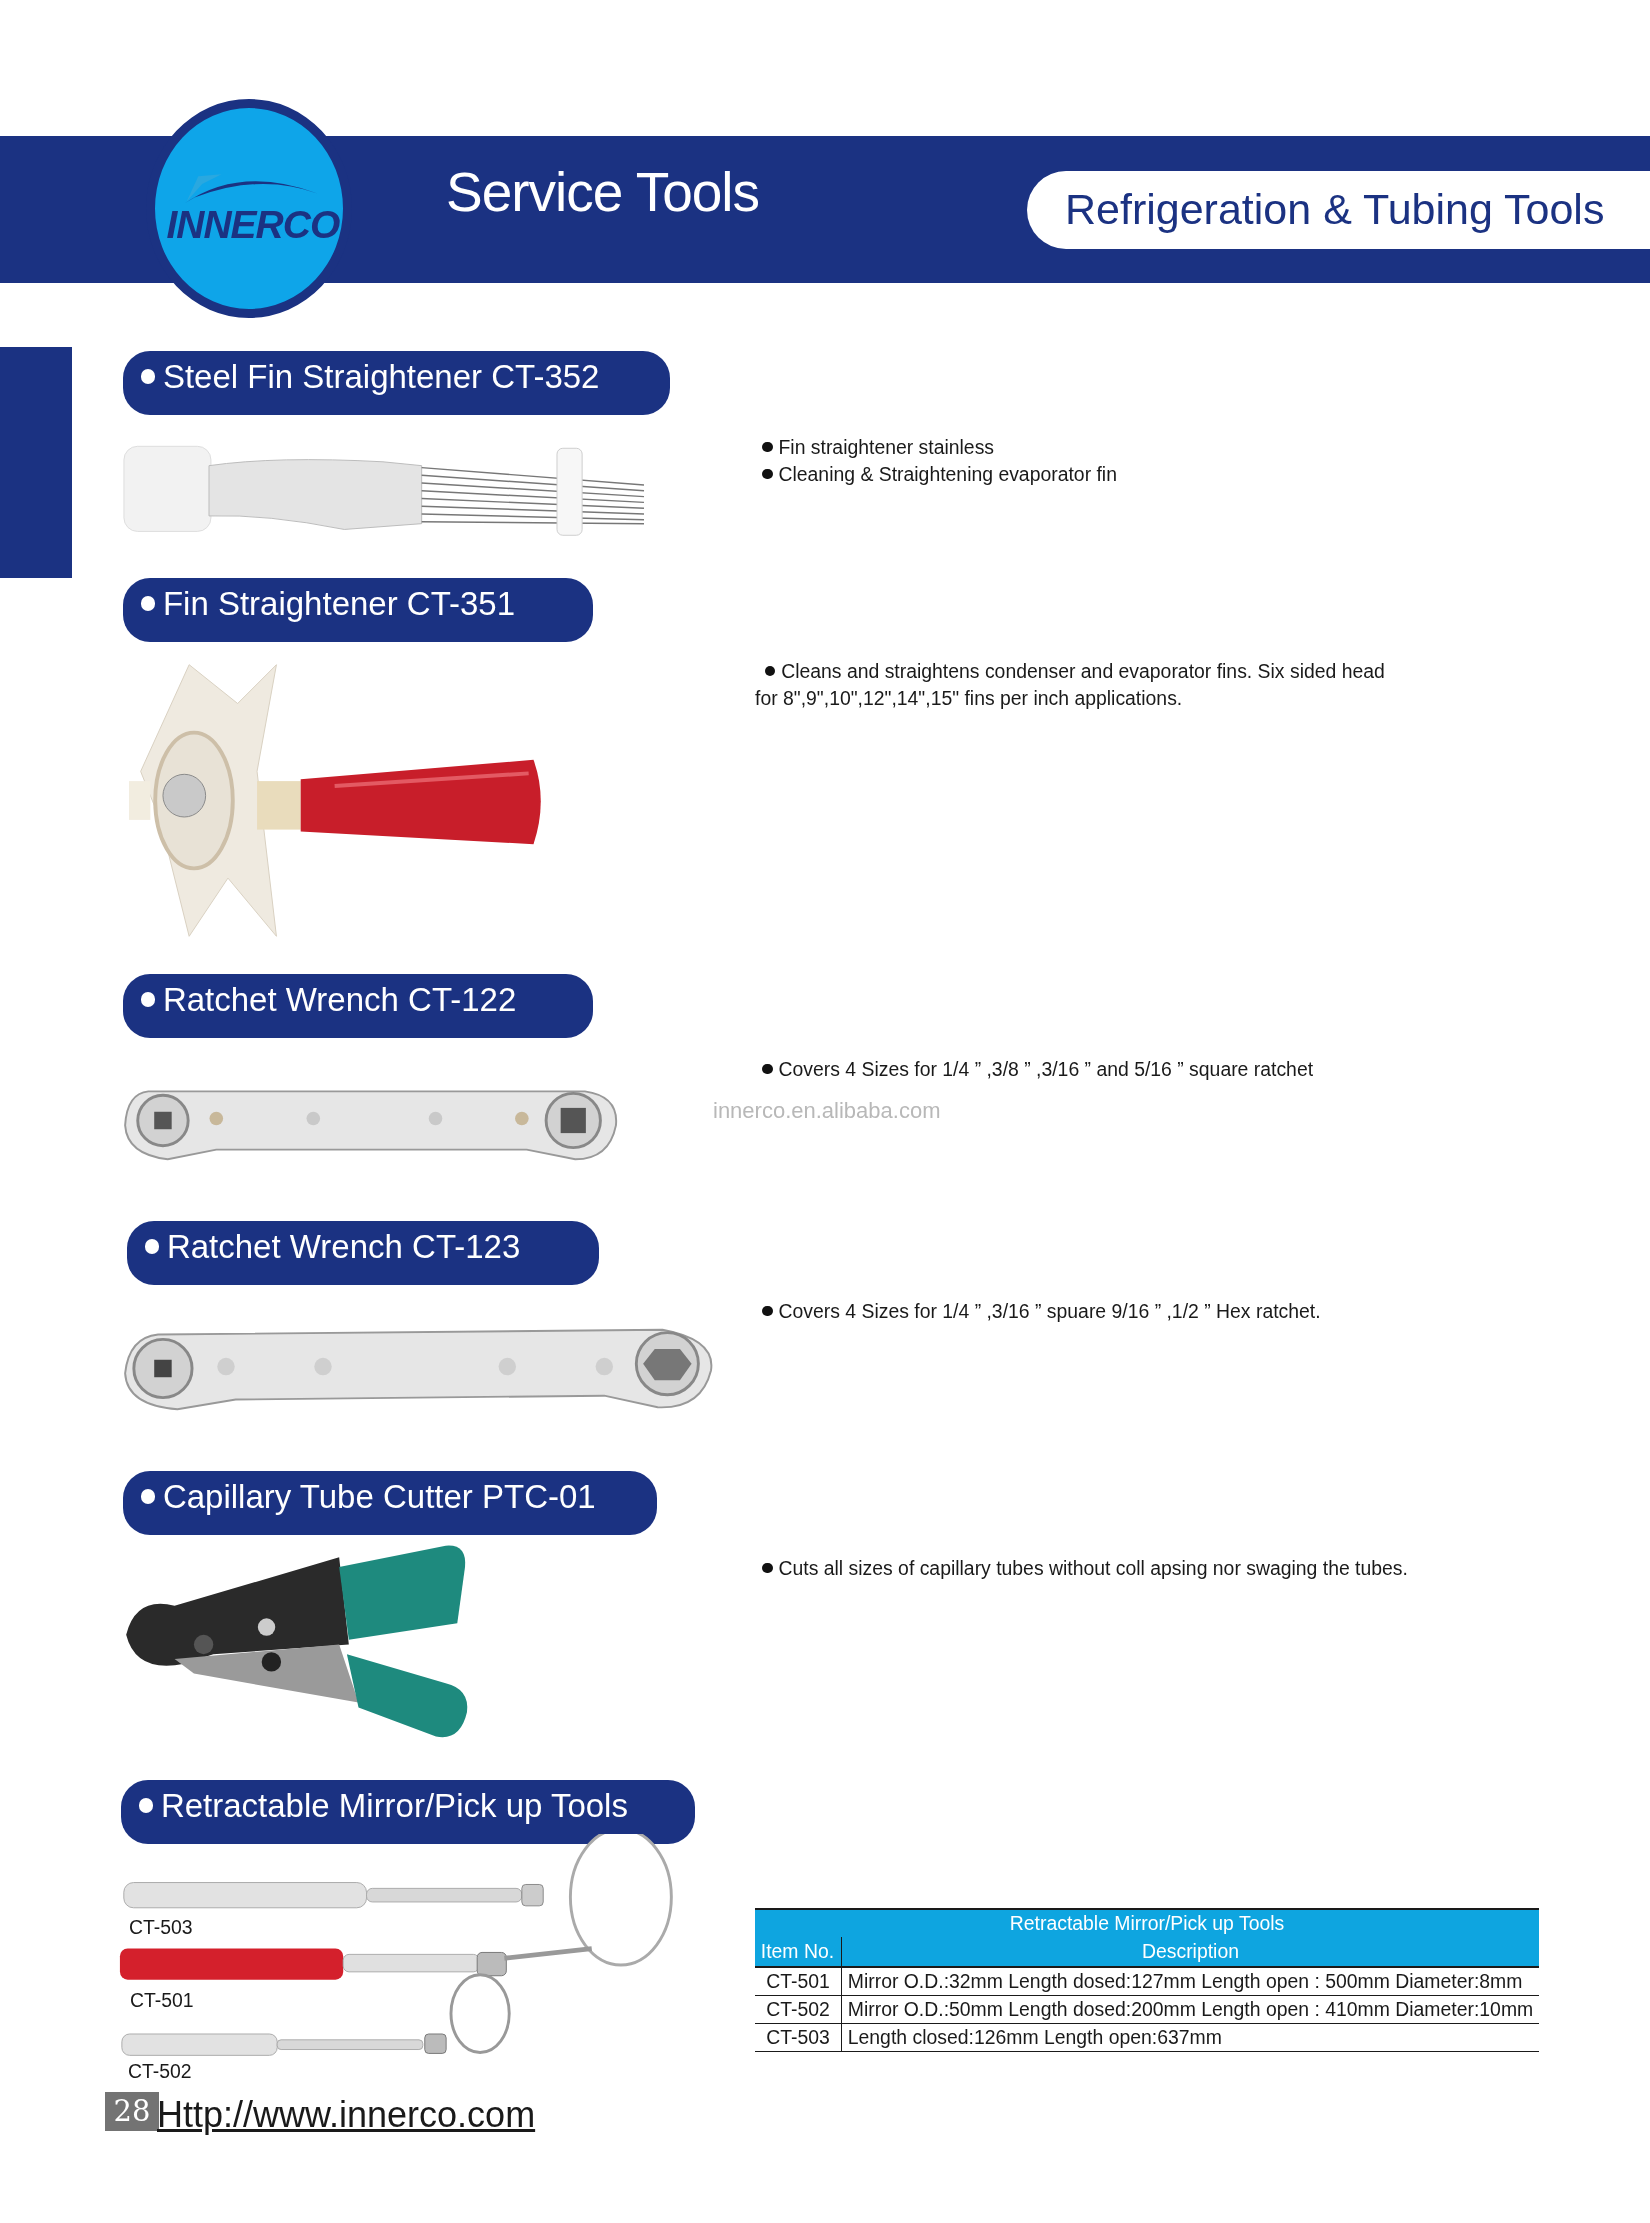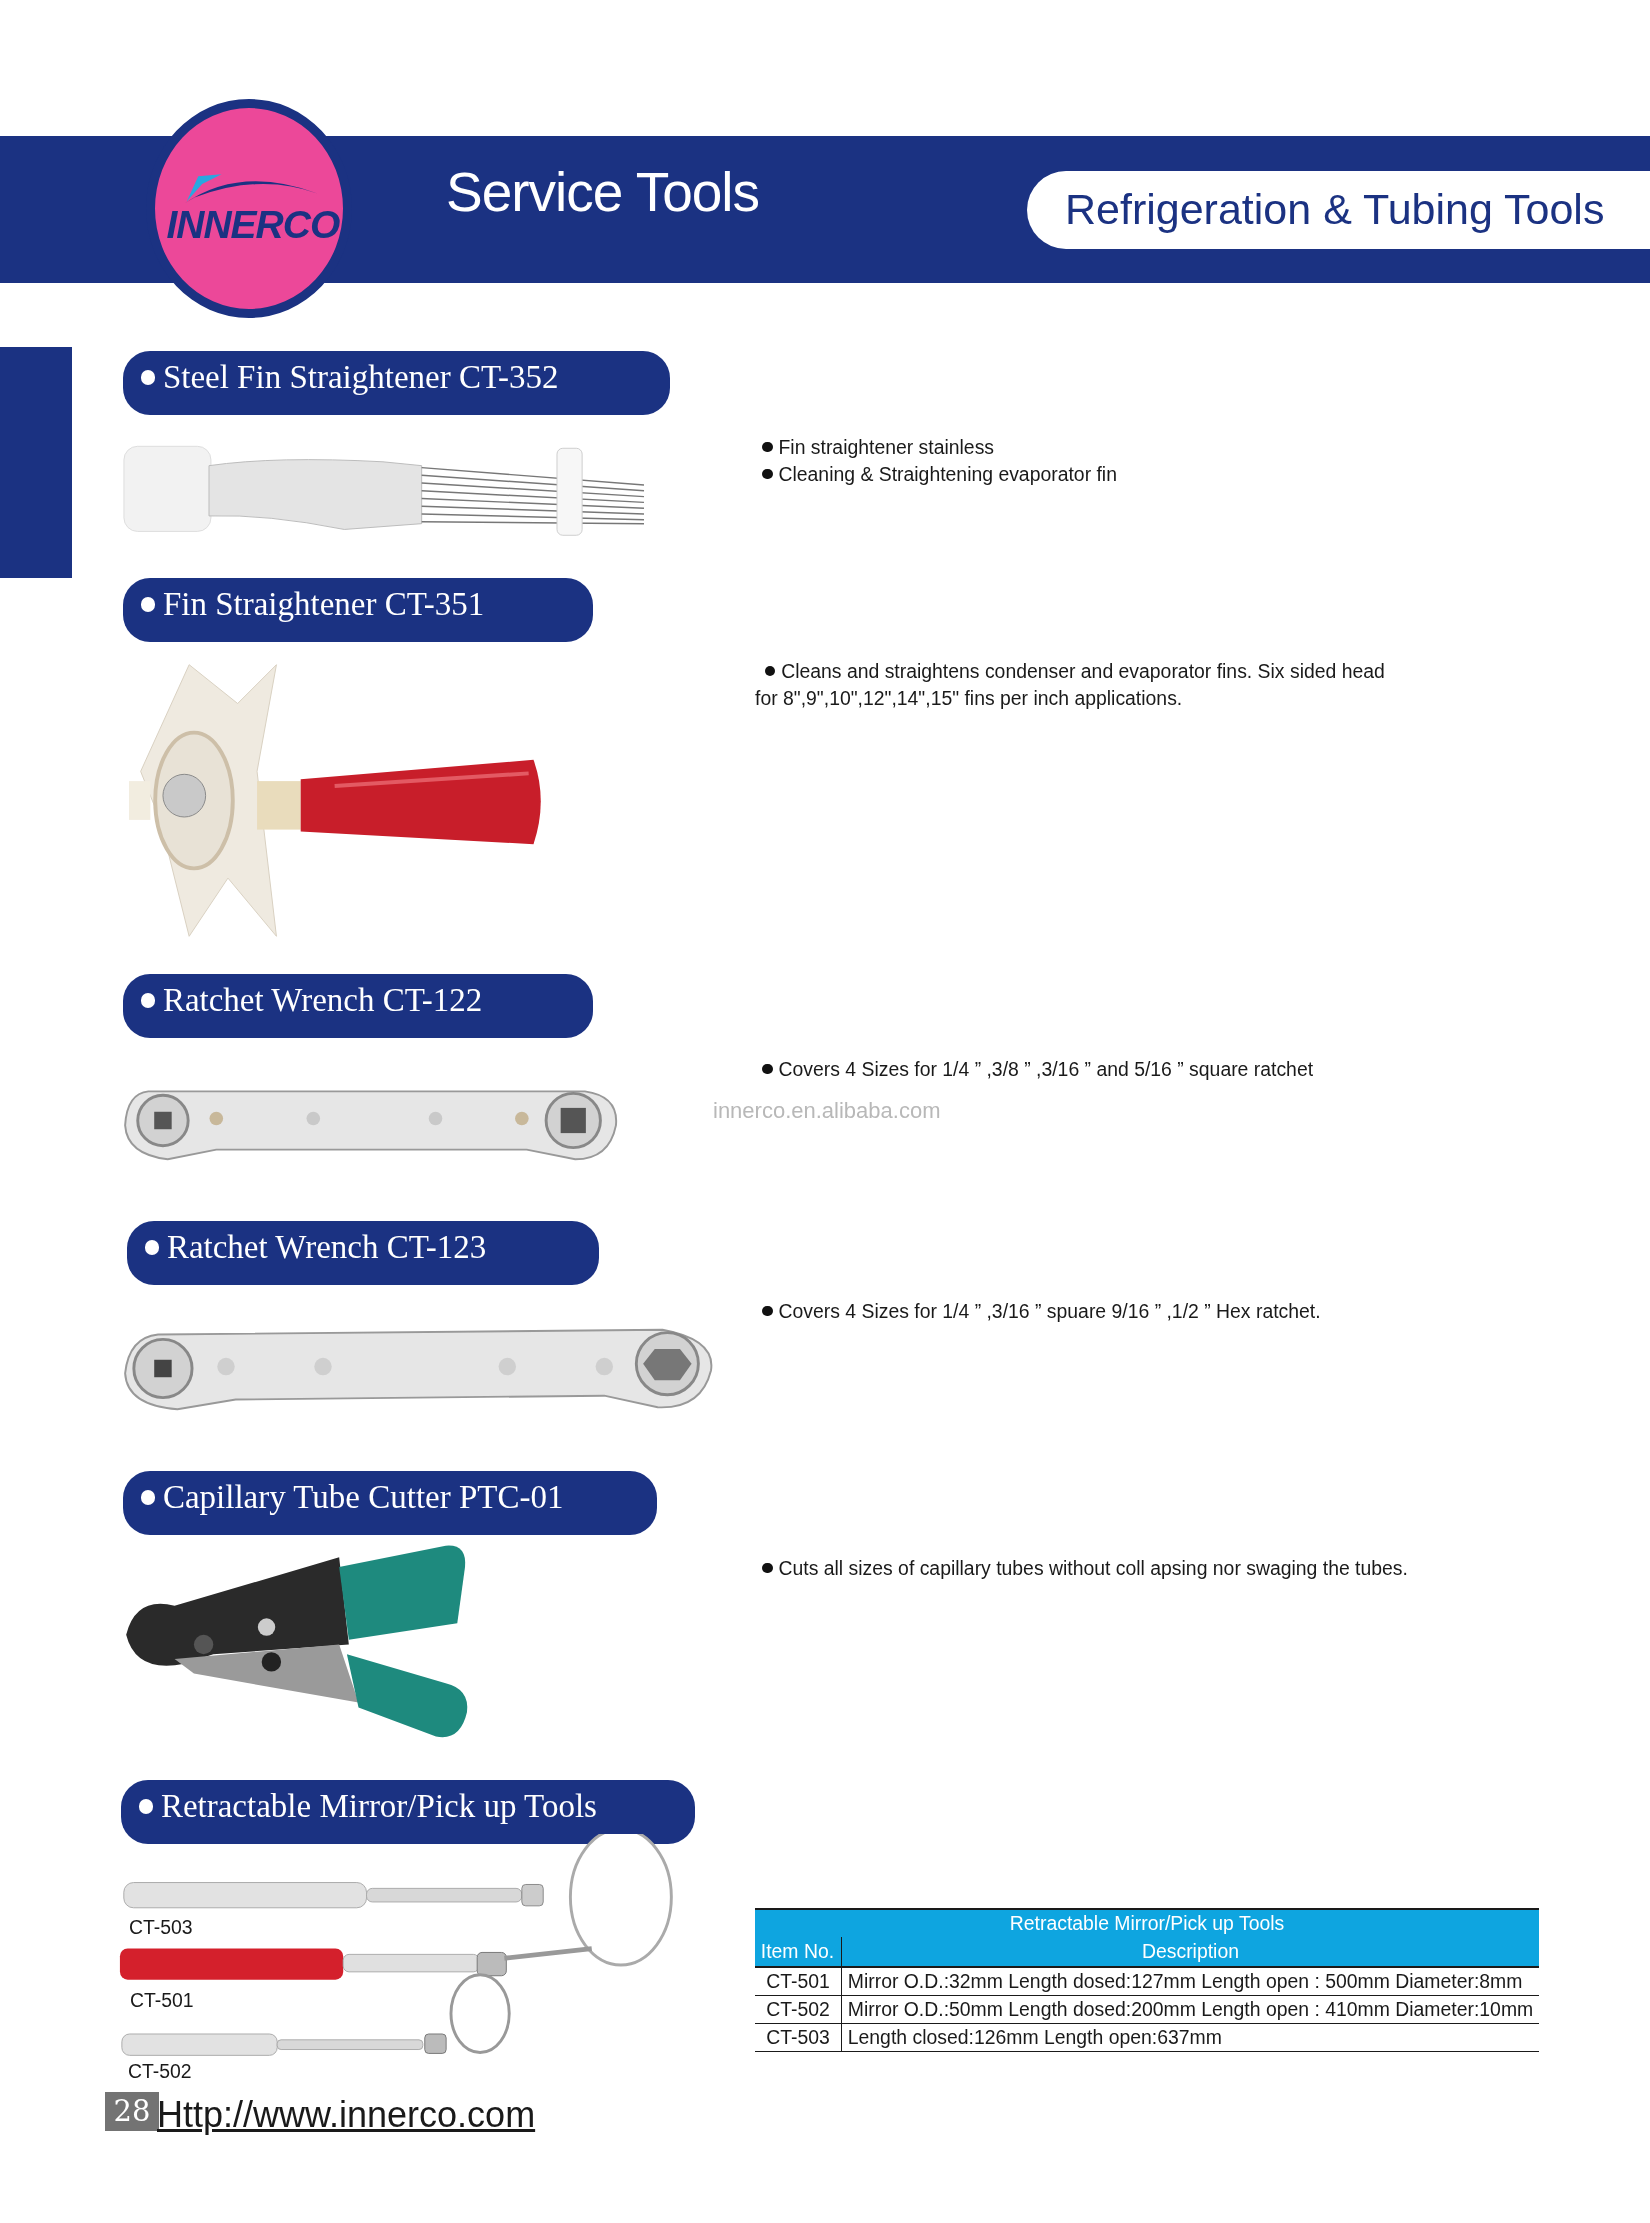--- a/index.html
+++ b/index.html
@@ -1,28 +1,28 @@
 <!DOCTYPE html>
 <html><head>
 <meta charset="utf-8">
 <style>
   html, body { margin:0; padding:0; background:#ffffff; }
   body { width:1651px; height:2223px; position:relative; overflow:hidden; font-family:"Liberation Sans", sans-serif; color:#1a1a1a; }
 
   .header-band { position:absolute; left:0; top:136px; width:1651px; height:147px; background:#1b3282; }
-  .logo-circle { position:absolute; left:146px; top:99px; width:206px; height:219px; border-radius:50%; background:#ec4899; border:9.7px solid #1b3282; box-sizing:border-box; }
+  .logo-circle { position:absolute; left:146px; top:99px; width:206px; height:219px; border-radius:50%; background:#0ea5e9; border:9.7px solid #1b3282; box-sizing:border-box; }
   .logo-swoosh { position:absolute; left:17.5px; top:47px; width:155px; height:58px; }
   .logo-text { position:absolute; left:5.8px; top:95px; width:184px; text-align:center; font-family:"Liberation Sans", sans-serif; font-weight:bold; font-style:italic; font-size:39px; color:#1b3282; letter-spacing:-1px; }
   .page-title { position:absolute; left:446px; top:160px; font-family:"Liberation Sans", sans-serif; font-size:55px; color:#ffffff; letter-spacing:-1px; }
   .category-pill { position:absolute; left:1027px; top:171px; width:679px; height:78px; background:#ffffff; border-radius:39px 0 0 39px; }
   .category-label { position:absolute; left:38px; top:13.6px; font-size:43px; color:#1b3282; white-space:nowrap; }
 
   .side-tab { position:absolute; left:0; top:347px; width:72px; height:231px; background:#1b3282; }
 
-  .section-pill { position:absolute; height:64px; background:#1b3282; border-radius:27px; color:#ffffff; font-family:Liberation Serif, serif; font-size:33px; line-height:52px; padding-left:17.5px; white-space:nowrap; box-sizing:border-box; }
+  .section-pill { position:absolute; height:64px; background:#1b3282; border-radius:27px; color:#ffffff; font-family:Liberation Sans, sans-serif; font-size:33px; line-height:52px; padding-left:17.5px; white-space:nowrap; box-sizing:border-box; }
   .section-pill .dot { display:inline-block; width:14.6px; height:14.6px; border-radius:50%; background:#fff; margin-right:7.8px; vertical-align:middle; position:relative; top:-2.9px; }
 
   .desc { position:absolute; font-size:19.4px; color:#1a1a1a; line-height:27px; }
   .bullet { display:inline-block; width:10.7px; height:10.7px; border-radius:50%; background:#111; margin-right:5.8px; vertical-align:middle; position:relative; top:-1.9px; }
 
   .watermark { position:absolute; left:701px; top:1098px; font-size:22px; color:#b8b8b8;margin-left:12px; }
 
   .product-img { position:absolute; }
 
   .spec-table { position:absolute; left:755px; top:1908px; width:784px; border-collapse:collapse; font-size:19.4px; }

